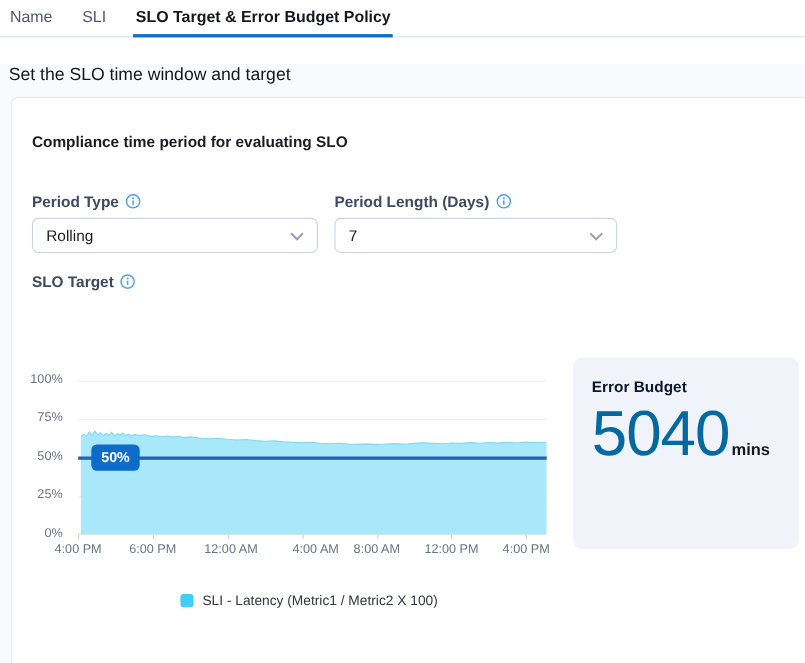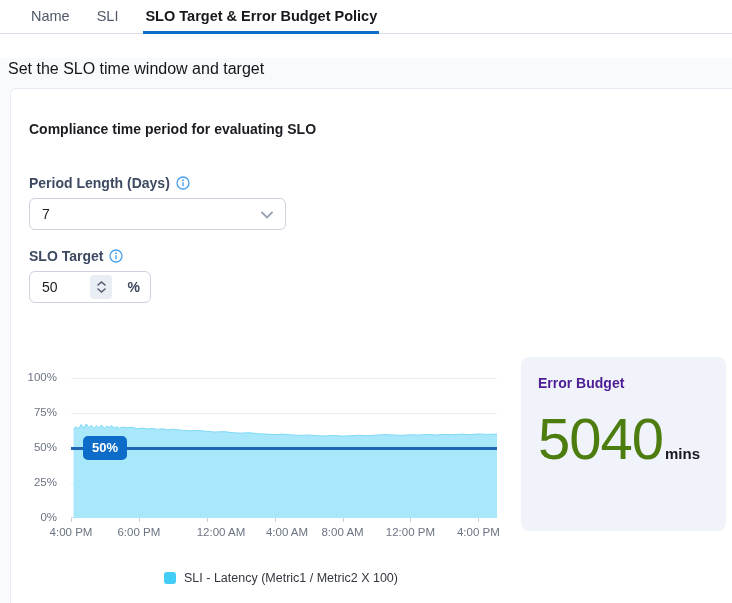--- a/index.html
+++ b/index.html
@@ -1,20 +1,20 @@
 <!DOCTYPE html>
 <html style="--accent: #0e6dc8; --threshold_line: #1e66b4; --badge_bg: #0d6cc8; --area_fill: #a9e7fb; --area_stroke: #7edaf7; --legend_swatch: #41cdf5; --budget_bg: #f0f3fa; --info_icon: #47a0ef;"><head>
 <meta charset="utf-8">
 <style>
   * { margin:0; padding:0; box-sizing:border-box; }
   html,body { width:732px; height:603px; overflow:hidden; background:#fff;
     font-family:"Liberation Sans","DejaVu Sans",sans-serif; color:#1a1c21; }
 
   
-  .tabbar { display:flex; align-items:flex-start; gap:27px; padding:0 0 0 31px;
+  .tabbar { display:flex; align-items:flex-start; gap:27px; padding:0 0 0 9px;
     height:34px; border-bottom:1px solid #d9dee9; background:#fff; }
   .tab { position:relative; font-size:14.5px; color:#505968; padding:8px 0 9px;
     cursor:pointer; white-space:nowrap; }
   .tab.active { color:#16181d; font-weight:700; }
   .tab.active::after { content:""; position:absolute; left:-2px; right:-2px;
     bottom:-1px; height:3px; background:var(--accent,#0e6dc8); }
 
   
   .section { background:#f9fafd; height:569px; }
   .page-title { margin:24px 0 0 8px; font-size:16px; font-weight:400; color:#14161a; line-height:22px; }
@@ -61,41 +61,61 @@
   .xlab { position:absolute; top:148px; transform:translateX(-50%); font-size:11.5px;
     color:#6b7482; white-space:nowrap;text-align:center; }
 
   .legend { display:flex; align-items:center; gap:8px; margin:53px 0 0 36px;justify-content:center; }
   .legend-swatch { width:12px; height:12px; border-radius:3px; background:var(--legend_swatch,#41cdf5); }
   .legend-label { font-size:12.5px; font-weight:500; color:#343741; }
 
   
   .budget { width:205px; height:174px; margin-left:24px; background:var(--budget_bg,#f0f3fa);
     border-radius:8px; padding:18px 17px; }
-  .budget-title { font-size:14px; font-weight:700; color:#4c1d95; }
+  .budget-title { font-size:14px; font-weight:700; color:#0f172a; }
   .budget-num-row { display:flex; align-items:baseline; margin-top:2px; }
-  .budget-value { font-size:58px; font-weight:400; color:#4d7c0f; letter-spacing:-1px;margin-top:12px; }
+  .budget-value { font-size:58px; font-weight:400; color:#0369a1; letter-spacing:-1px; }
   .budget-unit { font-size:15px; font-weight:700; color:#16181d; margin-left:2px; }
 </style>
 </head>
 <body>
 
 <div class="tabbar">
   <div class="tab">Name</div>
   <div class="tab">SLI</div>
   <div class="tab active">SLO Target &amp; Error Budget Policy</div>
 </div>
 
 <div class="section">
   <div class="page-title">Set the SLO time window and target</div>
 
   <div class="panel">
     <div class="panel-title">Compliance time period for evaluating SLO</div>
 
     <div class="form-row">
+      <div class="field">
+        <div class="field-label">
+          <span>Period Type</span>
+          <span class="info-icon">
+            <svg width="14" height="14" viewBox="0 0 14 14">
+                <circle cx="7" cy="7" r="6" fill="none" stroke="#47a0ef" stroke-width="1.3"></circle>
+                <circle cx="7" cy="4.2" r="0.95" fill="#47a0ef"></circle>
+                <line x1="7" y1="6.3" x2="7" y2="10.2" stroke="#47a0ef" stroke-width="1.4"></line>
+              </svg>
+          </span>
+        </div>
+        <div class="select-box">
+          <span>Rolling</span>
+          <span>
+            <svg width="12" height="8" viewBox="0 0 12 8">
+                <polyline points="1,1.5 6,6.5 11,1.5" fill="none" stroke="#98a2b3" stroke-width="1.8" stroke-linecap="round"></polyline>
+              </svg>
+          </span>
+        </div>
+      </div>
 
       <div class="field">
         <div class="field-label">
           <span>Period Length (Days)</span>
           <span class="info-icon">
             <svg width="14" height="14" viewBox="0 0 14 14">
                 <circle cx="7" cy="7" r="6" fill="none" stroke="#47a0ef" stroke-width="1.3"></circle>
                 <circle cx="7" cy="4.2" r="0.95" fill="#47a0ef"></circle>
                 <line x1="7" y1="6.3" x2="7" y2="10.2" stroke="#47a0ef" stroke-width="1.4"></line>
               </svg>
@@ -115,32 +135,20 @@
     <div class="field target-group">
       <div class="field-label">
         <span>SLO Target</span>
         <span class="info-icon">
           <svg width="14" height="14" viewBox="0 0 14 14">
               <circle cx="7" cy="7" r="6" fill="none" stroke="#47a0ef" stroke-width="1.3"></circle>
               <circle cx="7" cy="4.2" r="0.95" fill="#47a0ef"></circle>
               <line x1="7" y1="6.3" x2="7" y2="10.2" stroke="#47a0ef" stroke-width="1.4"></line>
             </svg>
         </span>
-      </div>
-      <div class="num-box">
-        <input class="num-input" value="50" style="">
-        <span class="stepper">
-          <svg width="9" height="5" viewBox="0 0 9 5">
-              <polyline points="1,4 4.5,1 8,4" fill="none" stroke="#51596a" stroke-width="1.5" stroke-linecap="round"></polyline>
-            </svg>
-          <svg width="9" height="5" viewBox="0 0 9 5">
-              <polyline points="1,1 4.5,4 8,1" fill="none" stroke="#51596a" stroke-width="1.5" stroke-linecap="round"></polyline>
-            </svg>
-        </span>
-        <span class="pct">%</span>
       </div>
     </div>
 
     <div class="chart-row">
       <div class="chart-block">
         <div class="chart-flex">
           <div class="yaxis" id="yaxis">
               <div class="ylab" style="top: 133px;">0%</div>
               <div class="ylab" style="top: 98px;">25%</div>
               <div class="ylab" style="top: 63px;">50%</div>
@@ -156,21 +164,21 @@
               <polygon id="area-poly" fill="#a9e7fb" points="2.5,140 2.5,51.1 5.1,48.7 7.6,50.7 10.2,46.5 12.7,50.1 15.3,45.9 17.8,49.6 20.4,47.3 22.9,50.4 25.5,47.9 28.0,49.8 30.5,47.0 33.1,50.5 35.6,48.3 38.2,49.3 40.7,47.6 43.3,50.0 45.8,48.7 48.4,50.4 50.9,49.1 56.0,49.8 61.1,49.3 66.2,50.7 71.3,50.1 76.4,51.0 81.5,50.4 86.6,51.4 91.6,50.8 96.7,51.8 101.8,51.2 110.3,52.2 118.8,52.8 127.3,52.4 135.8,53.3 144.3,54.0 152.7,53.6 161.2,54.6 169.7,55.2 178.2,54.7 186.7,55.7 195.2,56.1 203.7,56.6 212.2,56.1 220.6,57.0 229.1,57.4 237.6,57.0 246.1,57.7 254.6,58.0 263.1,57.5 271.6,58.1 280.0,57.7 288.5,57.3 297.0,57.8 305.5,57.1 314.0,56.6 322.5,57.0 331.0,57.4 339.4,56.7 347.9,57.1 356.4,56.4 364.9,57.0 373.4,56.3 381.9,56.8 390.4,56.1 398.8,56.7 407.3,55.9 415.8,56.4 426.0,56.1 426.0,140"></polygon>
               <polyline id="area-line" fill="none" stroke="#7edaf7" stroke-width="1" points="2.5,51.1 5.1,48.7 7.6,50.7 10.2,46.5 12.7,50.1 15.3,45.9 17.8,49.6 20.4,47.3 22.9,50.4 25.5,47.9 28.0,49.8 30.5,47.0 33.1,50.5 35.6,48.3 38.2,49.3 40.7,47.6 43.3,50.0 45.8,48.7 48.4,50.4 50.9,49.1 56.0,49.8 61.1,49.3 66.2,50.7 71.3,50.1 76.4,51.0 81.5,50.4 86.6,51.4 91.6,50.8 96.7,51.8 101.8,51.2 110.3,52.2 118.8,52.8 127.3,52.4 135.8,53.3 144.3,54.0 152.7,53.6 161.2,54.6 169.7,55.2 178.2,54.7 186.7,55.7 195.2,56.1 203.7,56.6 212.2,56.1 220.6,57.0 229.1,57.4 237.6,57.0 246.1,57.7 254.6,58.0 263.1,57.5 271.6,58.1 280.0,57.7 288.5,57.3 297.0,57.8 305.5,57.1 314.0,56.6 322.5,57.0 331.0,57.4 339.4,56.7 347.9,57.1 356.4,56.4 364.9,57.0 373.4,56.3 381.9,56.8 390.4,56.1 398.8,56.7 407.3,55.9 415.8,56.4 426.0,56.1"></polyline>
             </svg>
             <div class="thresh" id="thresh" style="top: 69px;"></div>
             <div class="badge" id="badge" style="top: 58px;">50%</div>
           <div class="xtick" style="left: 0px;"></div>
               <div class="xlab" style="left: 0px;">4:00 PM</div>
               <div class="xtick" style="left: 67.8884px;"></div>
               <div class="xlab" style="left: 67.8884px;">6:00 PM</div>
               <div class="xtick" style="left: 135.777px;"></div>
-              <div class="xlab" style="left: 150px;">12:00 AM</div>
+              <div class="xlab" style="left: 139px;">12:00 AM</div>
               <div class="xtick" style="left: 203.665px;"></div>
               <div class="xlab" style="left: 216px;">4:00 AM</div>
               <div class="xtick" style="left: 271.554px;"></div>
               <div class="xlab" style="left: 271.554px;">8:00 AM</div>
               <div class="xtick" style="left: 339.442px;"></div>
               <div class="xlab" style="left: 339.442px;">12:00 PM</div>
               <div class="xtick" style="left: 407.331px;"></div>
               <div class="xlab" style="left: 407.331px;">4:00 PM</div>
             </div>
         </div>

